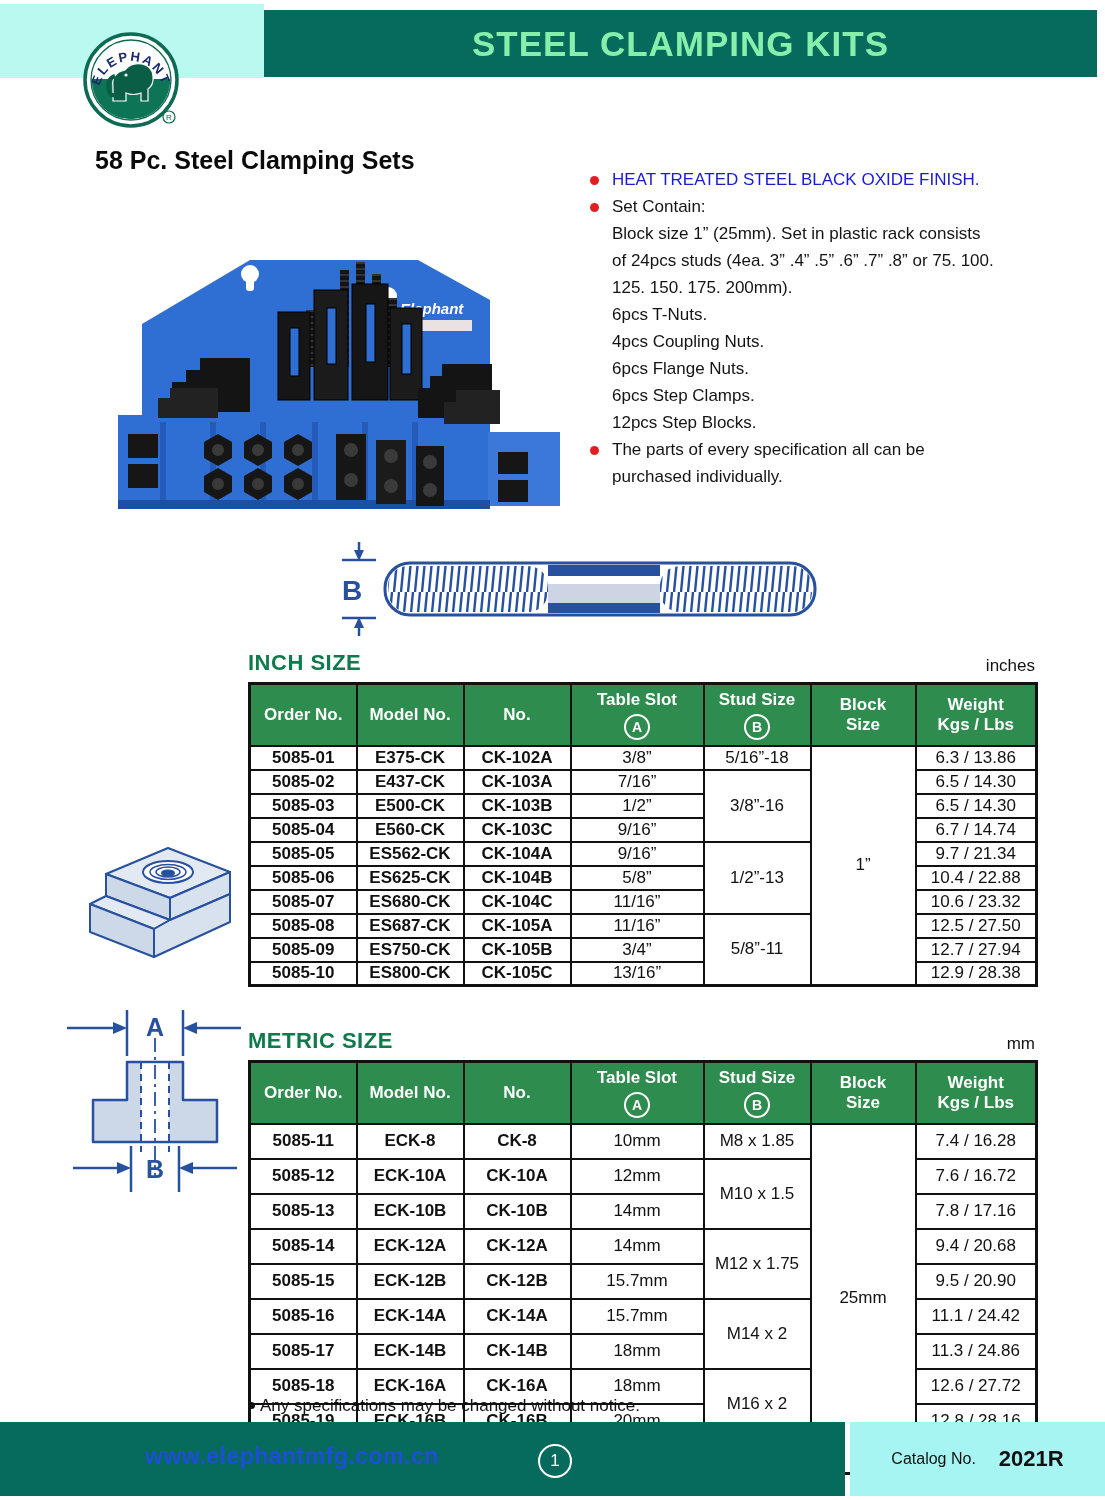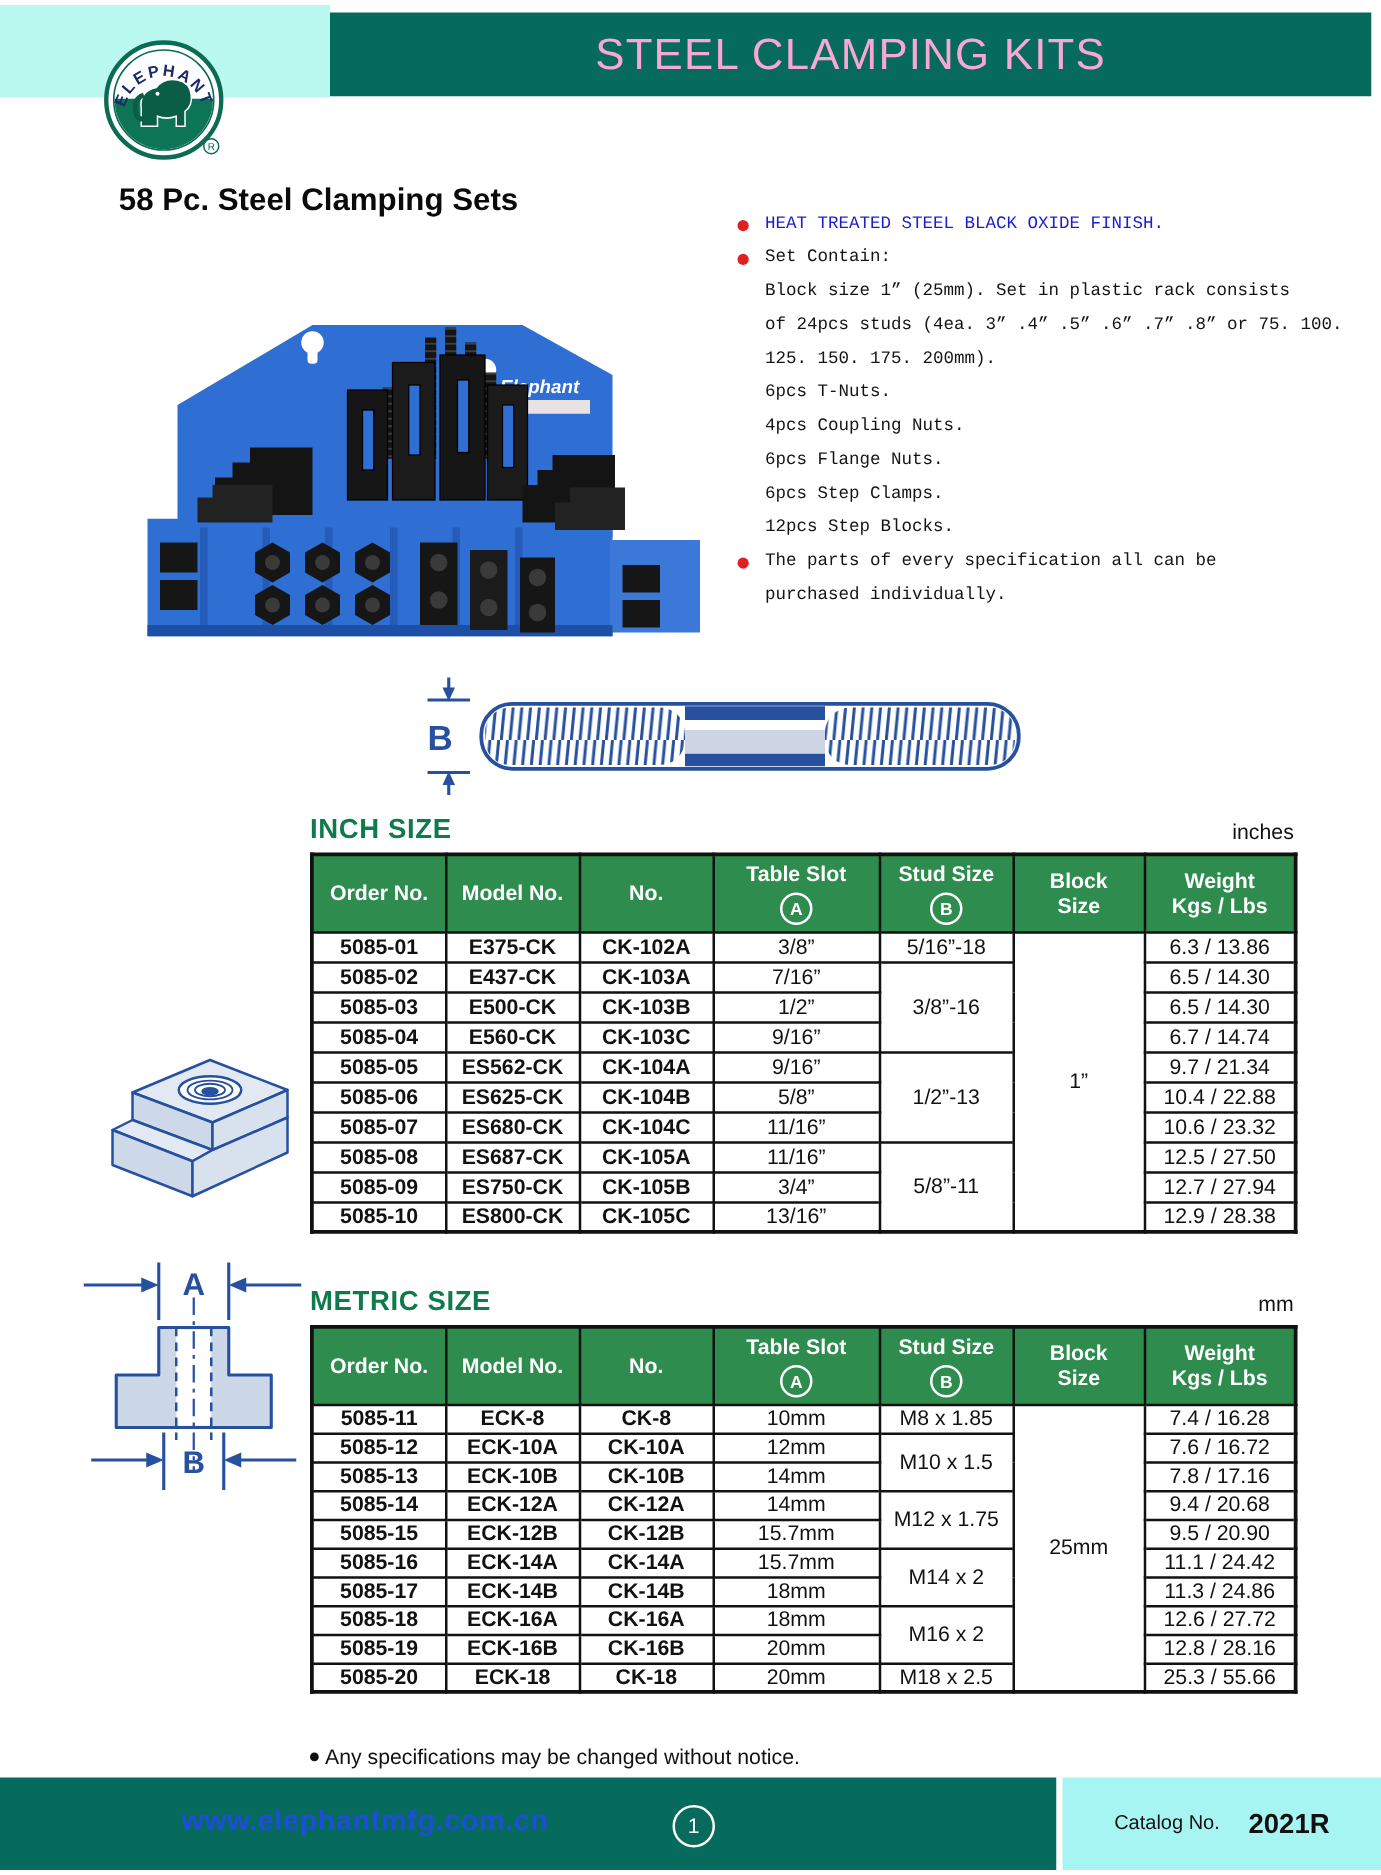--- a/index.html
+++ b/index.html
@@ -9,40 +9,40 @@
   }
   html,body{margin:0;padding:0;background:#888;}
   .page{
     position:relative;width:1105px;height:1500px;background:#ffffff;
     font-family:"Liberation Sans",sans-serif;overflow:hidden;margin:0 auto;
   }
   
   .brand-block{position:absolute;left:0;top:4px;width:264px;height:74px;background:var(--cyan);}
   .title-bar{position:absolute;left:264px;top:10px;width:833px;height:67px;background:var(--teal);
     display:flex;align-items:center;justify-content:center;}
-  .title-bar .t{color:#f9a8d4;font-size:35px;font-weight:normal;letter-spacing:1px;}
+  .title-bar .t{color:#86efac;font-size:35px;font-weight:bold;letter-spacing:1px;}
   .logo-wrap{position:absolute;left:82px;top:31px;width:100px;height:100px;}
   
   .heading{position:absolute;left:95px;top:146px;font-size:25px;font-weight:bold;color:#0a0a0a;text-align:right;}
   .features{position:absolute;left:588px;top:166px;width:500px;}
-  .feat-line{position:relative;padding-left:24px;height:27px;line-height:27px;font-size:14px;color:#141414;white-space:nowrap;font-family:Liberation Mono, monospace;}
+  .feat-line{position:relative;padding-left:24px;height:27px;line-height:27px;font-size:17px;color:#141414;white-space:nowrap;}
   .feat-line.blue .ftext{color:var(--blue_text);}
   .feat-line .bullet{position:absolute;left:2px;top:10px;width:9px;height:9px;border-radius:50%;background:var(--bullet_red);}
   .photo{position:absolute;left:100px;top:212px;width:465px;height:315px;}
   .stud-diagram{position:absolute;left:330px;top:540px;width:505px;height:100px;}
   
   .sect-title{position:absolute;font-size:22px;font-weight:bold;color:var(--title_green);letter-spacing:.5px;}
   .unit-label{position:absolute;width:100px;text-align:right;font-size:17px;color:#111;}
   .spec-table{position:absolute;border-collapse:collapse;table-layout:fixed;width:787px;border:3px solid #111;background:#fff;}
   .spec-table th{background:var(--table_green);color:#fff;border:2px solid #111;font-size:17px;font-weight:bold;padding:0;}
   .spec-table thead tr{height:62px;}
   .spec-table td{border:2px solid #111;text-align:center;vertical-align:middle;font-size:17px;color:#111;padding:0;}
   .spec-table td.b{font-weight:bold;}
   .inch tbody tr{height:24px;}
-  .metric tbody tr{height:23px;}
+  .metric tbody tr{height:35px;}
   th .l{display:block;line-height:20px;}
   th .circ{display:block;margin:4px auto 0;width:22px;height:22px;line-height:22px;border:2px solid #fff;
     border-radius:50%;font-size:14px;font-weight:bold;text-align:center;}
   .tnut3d{position:absolute;left:70px;top:826px;width:170px;height:168px;}
   .tnutsec{position:absolute;left:55px;top:1000px;width:190px;height:262px;}
   .note-line{position:absolute;left:248px;top:1360px;font-size:17px;color:#111;margin-top:36px;}
   .note-line .dot{display:inline-block;width:7px;height:7px;border-radius:50%;background:#111;margin-right:5px;vertical-align:2px;}
   
   .footer-bar{position:absolute;left:0;top:1422px;width:845px;height:74px;background:var(--teal);}
   .footer-site{position:absolute;left:145px;top:1443px;color:#1d4ed8;font-size:23px;font-weight:bold;letter-spacing:.5px;}

